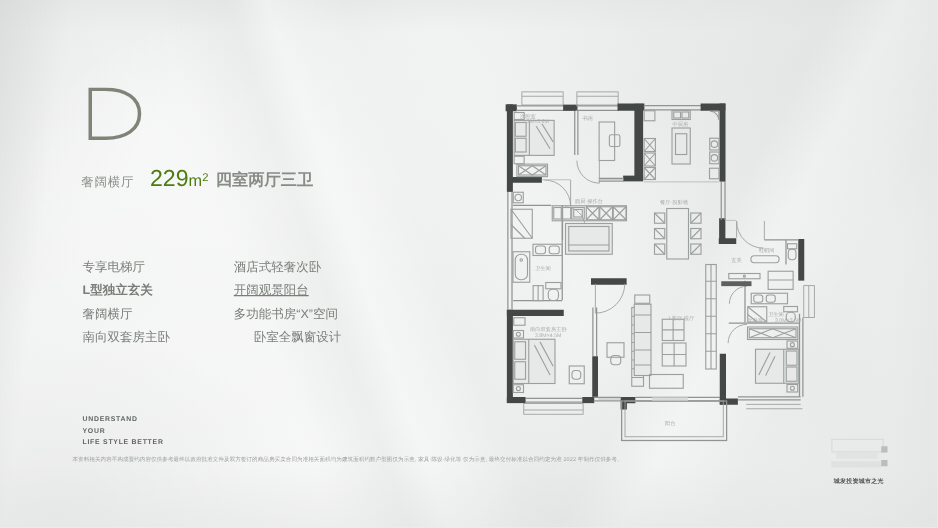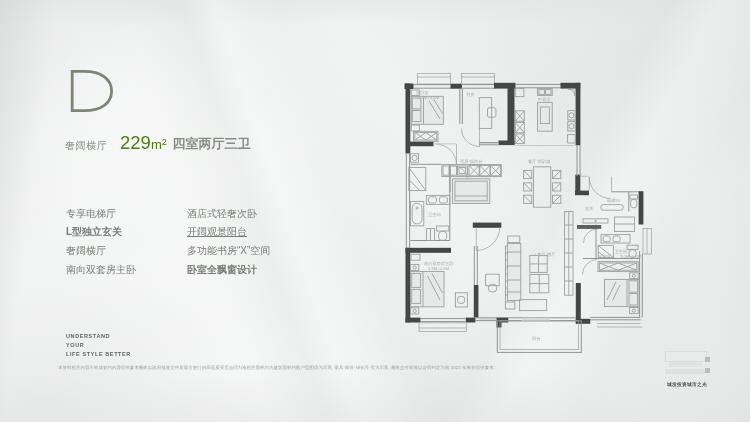--- a/index.html
+++ b/index.html
@@ -46,21 +46,21 @@
 <div class="tx" style="left:172.5px;top:134.5px;font-size:13px;color:#888c86;font-weight:bold;letter-spacing:0px;text-align:right;">四室两厅三卫</div>
 
 <div class="tx" style="left:66px;top:206.5px;font-size:10px;color:#797e78;">专享电梯厅</div>
 <div class="tx" style="left:66px;top:225px;font-size:10px;color:#797e78;font-weight:bold;">L型独立玄关</div>
 <div class="tx" style="left:66px;top:244px;font-size:10px;color:#797e78;">奢阔横厅</div>
 <div class="tx" style="left:66px;top:263px;font-size:10px;color:#797e78;">南向双套房主卧</div>
 
 <div class="tx" style="left:187px;top:206.5px;font-size:10px;color:#797e78;">酒店式轻奢次卧</div>
 <div class="tx" style="left:187px;top:225px;font-size:10px;color:#797e78;text-decoration:underline;">开阔观景阳台</div>
 <div class="tx" style="left:187px;top:244px;font-size:10px;color:#797e78;text-align:right;">多功能书房“X”空间</div>
-<div class="tx" style="left:187px;top:263px;font-size:10px;color:#797e78;font-weight:bold;">卧室全飘窗设计</div>
+<div class="tx" style="left:203px;top:263px;font-size:10px;color:#797e78;">卧室全飘窗设计</div>
 
 <div class="tx" style="left:66px;top:332.5px;font-size:5.5px;font-weight:bold;letter-spacing:0.6px;color:#616565;">UNDERSTAND</div>
 <div class="tx" style="left:66px;top:341.5px;font-size:5.5px;font-weight:bold;letter-spacing:0.6px;color:#616565;">YOUR</div>
 <div class="tx" style="left:66px;top:350.5px;font-size:5.5px;font-weight:bold;letter-spacing:0.6px;color:#616565;">LIFE STYLE BETTER</div>
 
 <div class="tx" style="left:58px;top:364.5px;font-size:4.4px;color:#9da09e;letter-spacing:0.1px;">本资料相关内容不构成要约内容仅供参考最终以政府批准文件及双方签订的商品房买卖合同为准相关面积均为建筑面积约数户型图仅为示意, 家具·陈设·绿化等 仅为示意, 最终交付标准以合同约定为准 2022 年制作仅供参考。</div>
 
 <div style="position:absolute;left:663px;top:349px;width:48px;height:30px;opacity:0.5;">
   <div style="position:absolute;left:2px;top:2px;width:40px;height:9px;border:0.7px solid #ccced0;"></div>
   <div style="position:absolute;left:6px;top:13px;width:33px;height:5px;background:#dcdedd;"></div>

